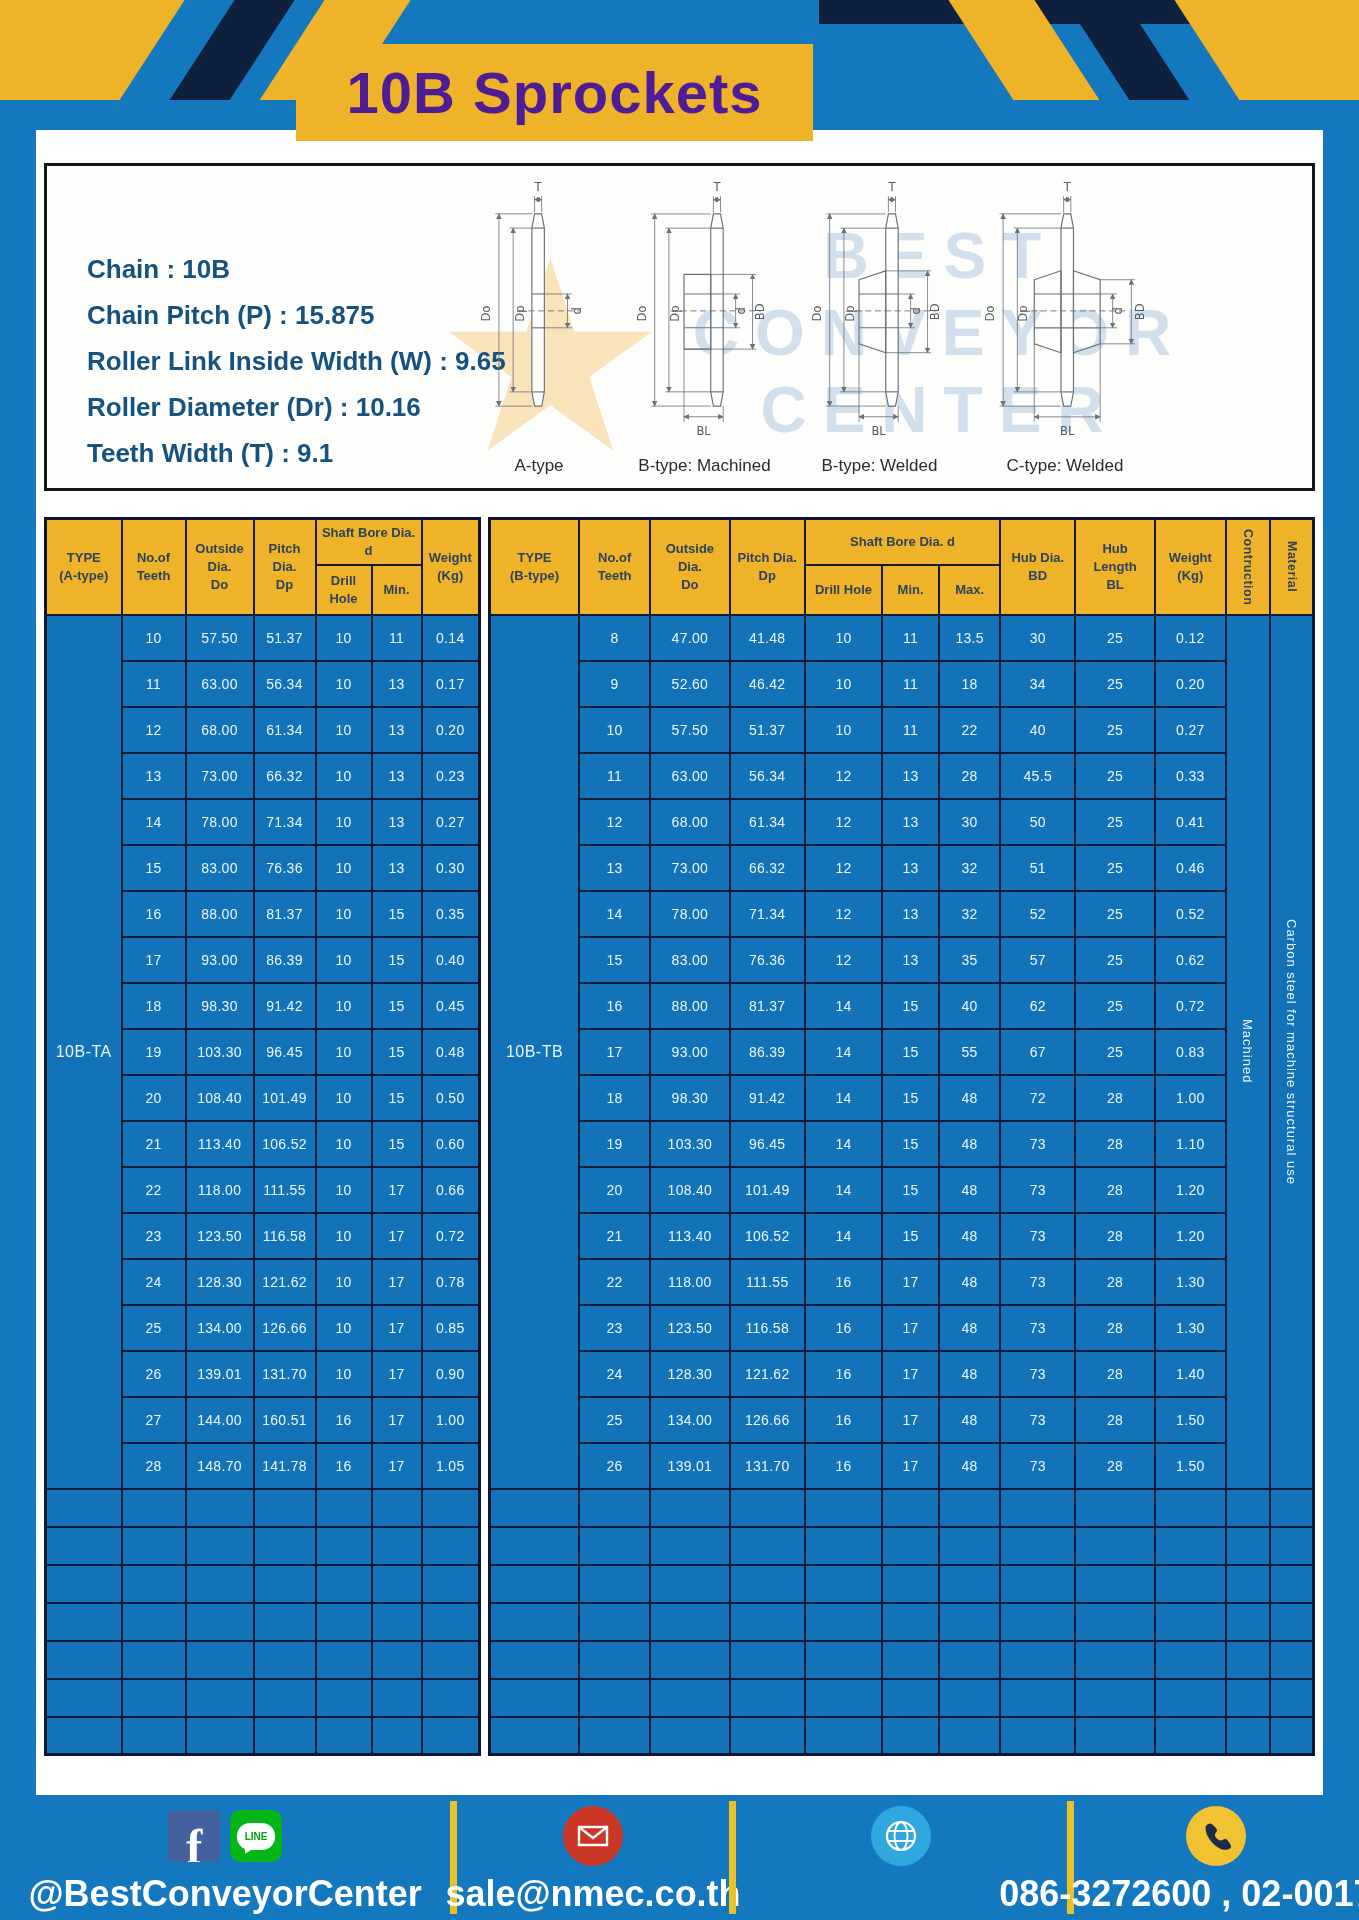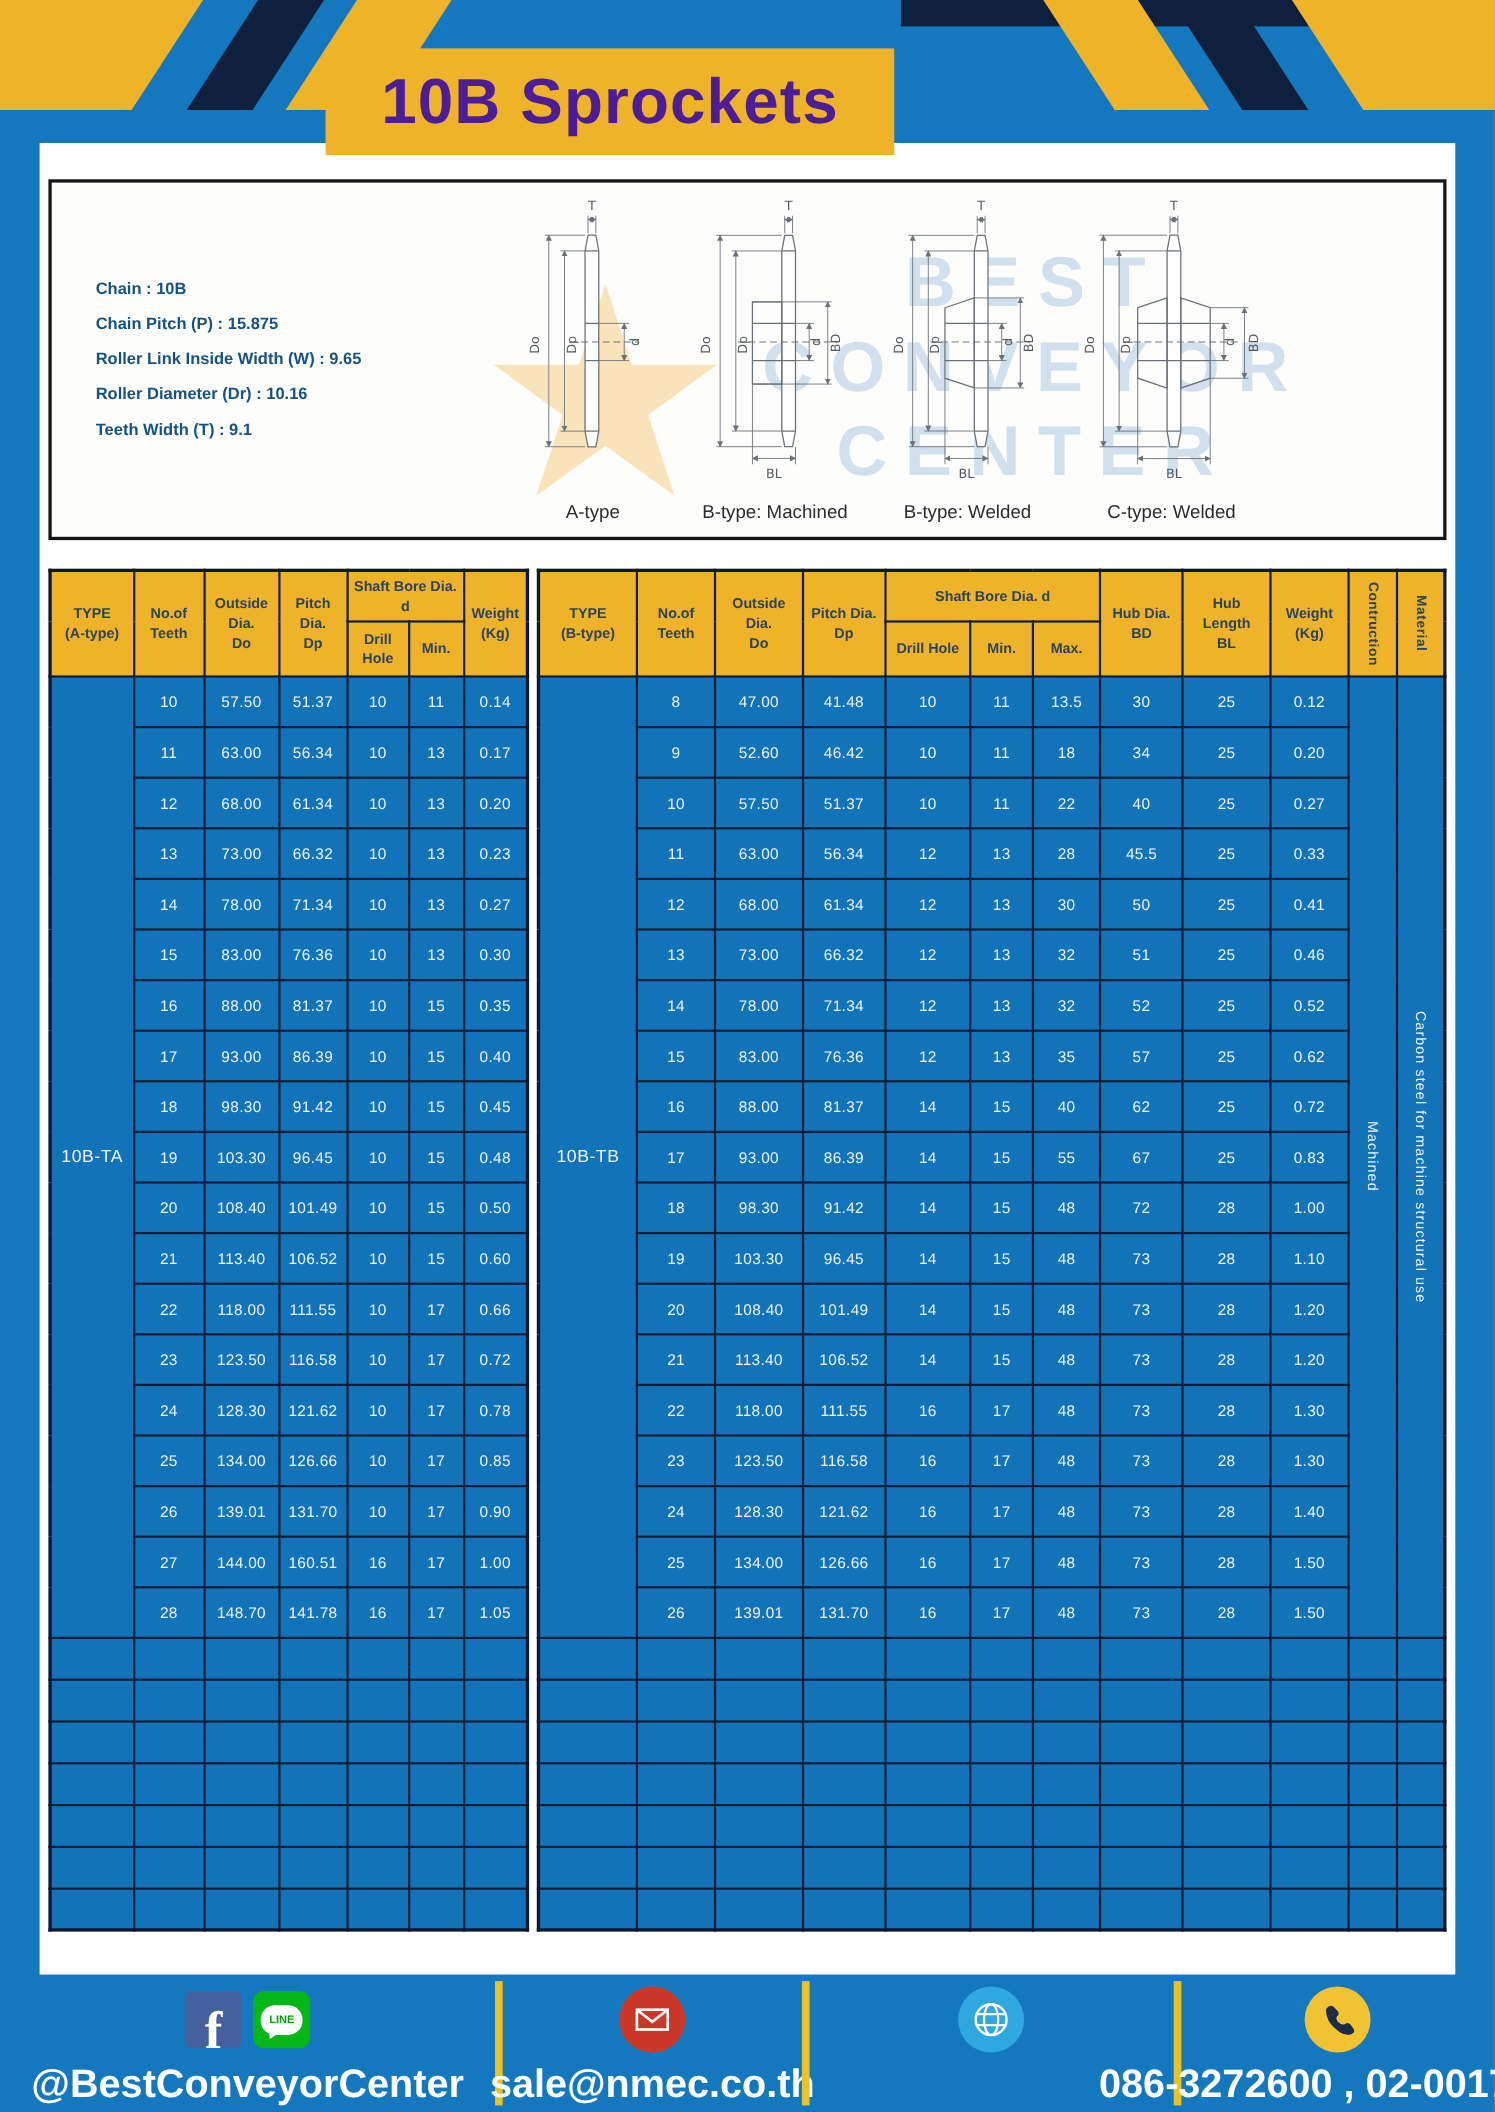--- a/index.html
+++ b/index.html
@@ -18,21 +18,21 @@
   
   .page{position:absolute;left:36px;top:130px;width:1287px;height:1665px;background:#ffffff;z-index:2;}
   
   .banner{position:absolute;left:296px;top:44px;width:517px;height:97px;background:#efb32a;z-index:3;
           display:flex;align-items:center;justify-content:center;}
   .banner h1{margin:0;font-size:58px;font-weight:bold;color:#4c1d95;letter-spacing:1px;}
   
   .diagram-box{position:relative;margin:33px 8px 0 8px;height:322px;border:3px solid #161616;
                background:#fdfdfc;display:flex;overflow:hidden;}
   .spec-block{width:385px;padding:88px 0 0 40px;z-index:1;}
-  .spec-line{font-size:15px;font-weight:bold;color:#15527f;margin-bottom:15px;white-space:nowrap;}
+  .spec-line{font-size:26px;font-weight:bold;color:#15527f;margin-bottom:15px;white-space:nowrap;}
   .diagram-row{flex:1;display:flex;gap:22px;padding-top:14px;z-index:1;}
   .dgm-wrap{display:flex;flex-direction:column;align-items:center;}
   .dgm text{fill:#555b61;font-size:13px;stroke:none;font-family:"DejaVu Sans",sans-serif;}
   .dgm line,.dgm polygon,.dgm rect{stroke:#6a7177;stroke-width:1.3;fill:none;}
   .dgm .plate{fill:#ffffff;}
   .dgm .cl{stroke-dasharray:7 4;stroke-width:1;}
   .dgm .ext{stroke-width:0.9;}
   .caption{font-size:17px;color:#2b2b2b;margin-top:16px;white-space:nowrap;}
   .wm{position:absolute;right:42px;top:52px;width:660px;text-align:center;z-index:0;
       color:rgba(147,183,214,0.42);font-weight:bold;letter-spacing:16px;font-size:64px;line-height:1.2;}

